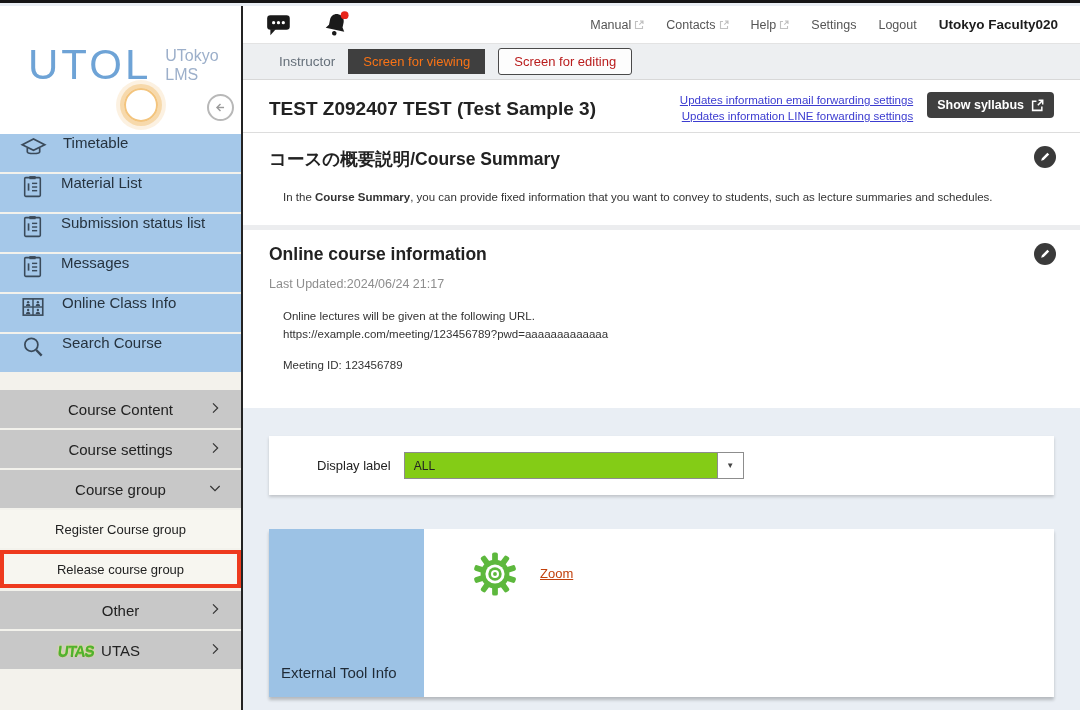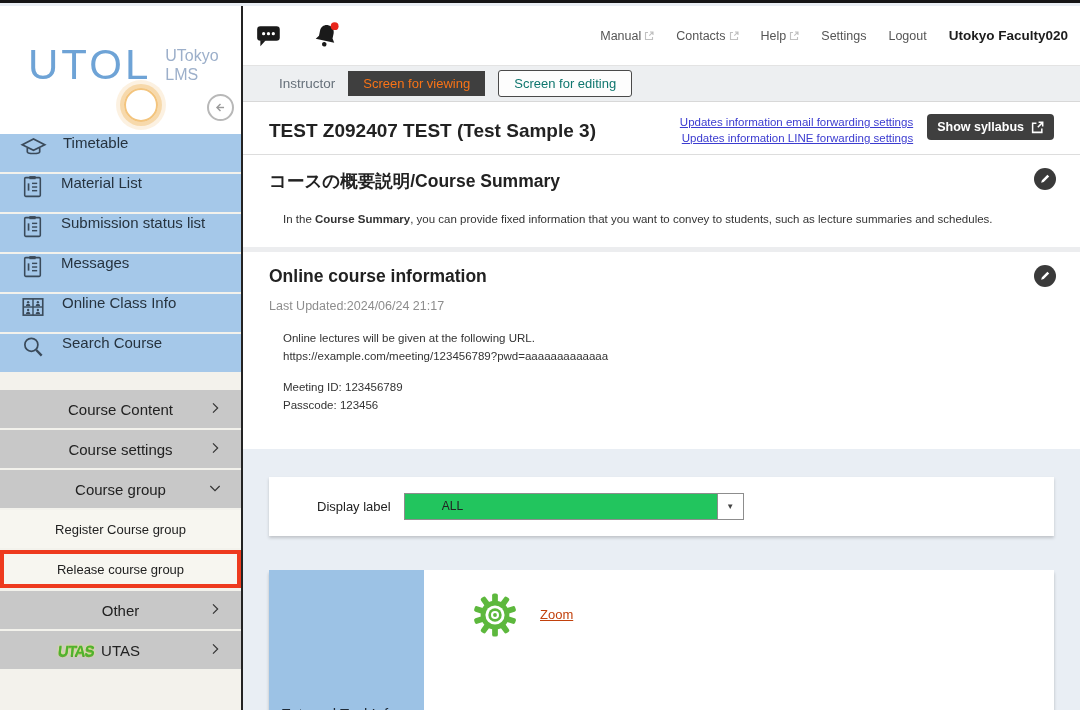--- a/index.html
+++ b/index.html
@@ -57,40 +57,40 @@
   .utas-logo {
     font-size:15px; font-weight:bold; color:#4db32e; letter-spacing:-1px;
     text-shadow:0 0 3px #f2ef6b, 0 1px 0 #2e8f1f; transform:skewX(-6deg);
     position:absolute; left:58px;
   }
   .group-item .center-label { display:inline-block; }
 
   
   .main { position:absolute; left:243px; top:3px; width:837px; height:707px; background:#e9eef4; }
   .topbar {
-    height:60px; background:#fff; border-bottom:1px solid #e3e3e3;
-    display:flex; align-items:center; padding:0 12px;
+    height:38px; background:#fff; border-bottom:1px solid #e3e3e3;
+    display:flex; align-items:center; padding:0 22px;
   }
   .topbar-icons { display:flex; align-items:center; gap:28px; }
   .icon-btn { cursor:pointer; display:flex; }
   .topbar-right { margin-left:auto; display:flex; align-items:center; gap:22px; }
   .nav-link { font-size:12.5px; color:#555; cursor:pointer; display:flex; align-items:center; gap:3px; }
   .user-name { font-size:13.5px; font-weight:bold; color:#1c1c1c; }
 
   .tabbar {
     height:36px; background:#edeff1; border-bottom:1px solid #d8d8d8;
     display:flex; align-items:center; padding-left:36px; gap:13px;
   }
   .role-label { font-size:13.5px; color:#66707a; }
   .tab-dark {
     background:#3f3f3f; color:#f97316; font-size:13px; padding:5px 15px;
     border-radius:0; border:none; cursor:pointer; font-family:inherit;
   }
   .tab-light {
-    background:#fdfdfd; color:#0f766e; font-size:13px; padding:5px 15px;
+    background:#fdfdfd; color:#b91c1c; font-size:13px; padding:5px 15px;
     border-radius:3px; border:1px solid #4a4a4a; cursor:pointer; font-family:inherit;
   }
 
   .title-section {
     background:#fff; border-bottom:1px solid #ddd; padding:12px 26px 10px 26px;
     display:flex; justify-content:space-between; align-items:flex-start;
   }
   .course-title { font-size:19px; font-weight:bold; color:#222; padding-top:6px; }
   .title-right { display:flex; gap:14px; align-items:flex-start; }
   .fw-links { display:flex; flex-direction:column; gap:4px; align-items:flex-end; padding-top:2px; }
@@ -113,22 +113,22 @@
   .last-updated { margin-top:12px; font-size:12.5px; color:#8d8d8d; }
   .online-body { margin-top:16px; padding-left:14px; font-size:11.5px; color:#333; line-height:1.6; }
   .online-body .blank { height:12px; }
 
   .filter-panel {
     margin:28px 26px 0 26px; background:#fff; box-shadow:0 2px 3px rgba(0,0,0,0.18);
     padding:16px 0 16px 48px; display:flex; align-items:center; gap:13px;
   }
   .filter-label { font-size:13px; color:#222; }
   .select-box {
-    width:340px; height:27px; border:1px solid #8d8d8d; background:#22c55e;
-    display:flex; align-items:stretch; cursor:pointer;padding-left:28px;
+    width:340px; height:27px; border:1px solid #8d8d8d; background:#84cc16;
+    display:flex; align-items:stretch; cursor:pointer;
   }
   .select-value { flex:1; font-size:12px; color:#222; display:flex; align-items:center; padding-left:9px; }
   .select-arrow {
     width:26px; border-left:1px solid #8d8d8d; display:flex; align-items:center; justify-content:center;
     font-size:8px; color:#444; background:#fff;
   }
 
   .tool-card {
     margin:34px 26px 0 26px; height:168px; background:#fff;
     box-shadow:0 3px 3px rgba(0,0,0,0.22); display:flex;
@@ -366,21 +366,20 @@
       <svg width="12" height="12" viewBox="0 0 14 14">
         <path d="M2.5 11.5l.9-3 6.4-6.4 2.1 2.1-6.4 6.4-3 .9z" fill="#fff"></path>
       </svg>
     </button>
     <div class="last-updated">Last Updated:2024/06/24 21:17</div>
     <div class="online-body">
       <div>Online lectures will be given at the following URL.</div>
       <div>https://example.com/meeting/123456789?pwd=aaaaaaaaaaaaa</div>
       <div class="blank"></div>
       <div>Meeting ID: 123456789</div>
-      <div>Passcode: 123456</div>
     </div>
   </div>
 
   <div class="filter-panel">
     <span class="filter-label">Display label</span>
     <div class="select-box">
       <span class="select-value">ALL</span>
       <span class="select-arrow">▼</span>
     </div>
   </div>

